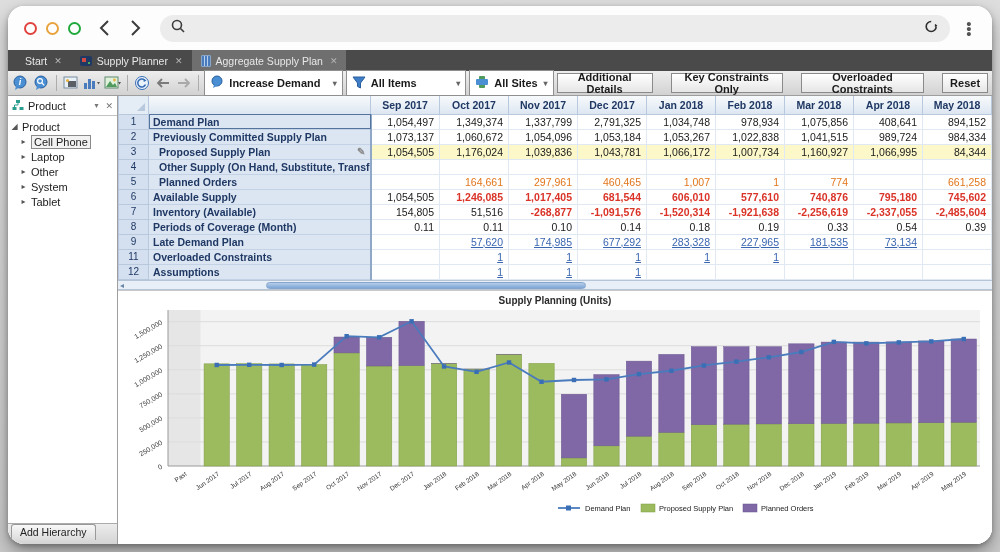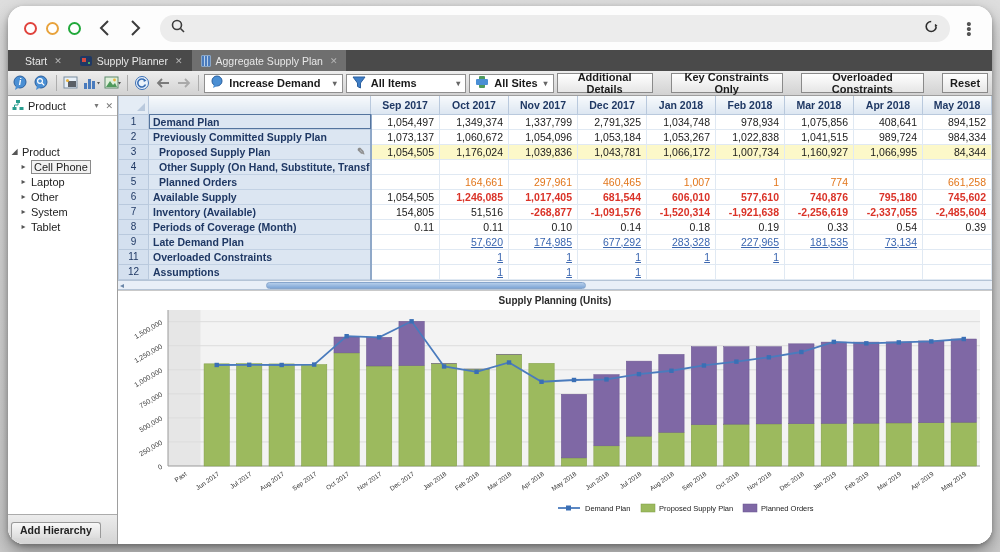--- a/index.html
+++ b/index.html
@@ -28,37 +28,37 @@
   .ti-sp::after { content:""; position:absolute; left:2px; top:2px; width:4px; height:4px; background:#d64b3f;
     box-shadow:5px 3px 0 -1px #4faa5a; }
   .ti-ag { width:10px; height:12px; background:repeating-linear-gradient(90deg,#4a7bbd 0 2px,#b9d0ea 2px 3px);
     border:1px solid #8aa6c6; border-radius:1px; }
 
   
   .toolbar { height:25px; background:linear-gradient(#ededed,#d2d2d2); border-bottom:1px solid #9e9e9e;
     display:flex; align-items:center; padding:0 4px; gap:3px; font-size:11px; }
   .tbtn { width:20px; height:20px; display:flex; align-items:center; justify-content:center; }
   .sep { width:1px; height:16px; background:#adadad; margin:0 2px; }
-  .combo { display:flex; align-items:center; background:#fff; border:1px solid #8f8f8f; height:19px;
+  .combo { display:flex; align-items:center; background:#fff; border:1px solid #8f8f8f; height:26px;
     padding:4px 5px; gap:5px; font-weight:bold; color:#1a1a1a; }
   .carr { color:#666; font-size:8px; margin-left:auto; }
   .pushbtn { background:linear-gradient(#ffffff,#e6e6e6); border:1px solid #8a8a8a; height:20px;
     padding:0 7px; font-weight:bold; font-size:11px; color:#1a1a1a; display:flex; align-items:center; }
 
   
   .content { display:flex; height:448px; background:#fff; }
-  .sidebar { width:110px; min-width:110px; border-right:1px solid #9e9e9e; display:flex; flex-direction:column; font-size:11px;gap:25px; }
+  .sidebar { width:110px; min-width:110px; border-right:1px solid #9e9e9e; display:flex; flex-direction:column; font-size:11px; }
   .sb-head { height:20px; display:flex; align-items:center; gap:4px; padding:0 4px; border-bottom:1px solid #c4c4c4; color:#222; }
   .sb-ctrl { margin-left:auto; color:#777; font-size:8px; } .sb-x { color:#777; font-size:9px; margin-left:3px; }
   .tree { flex:1; padding-top:3px; }
   .titem { display:flex; align-items:center; gap:4px; height:15px; color:#222; }
   .texp { color:#555; font-size:8px; width:7px; text-align:center; }
   .tlabel.selected { border:1px solid #8a8a8a; background:#f2f2f2; padding:0 2px; }
-  .sb-foot { height:30px; background:linear-gradient(#ececec,#d4d4d4); border-top:1px solid #ababab;
-    display:flex; align-items:center; padding-left:3px;font-weight:bold; }
+  .sb-foot { height:21px; background:linear-gradient(#ececec,#d4d4d4); border-top:1px solid #ababab;
+    display:flex; align-items:flex-start; padding-left:3px; }
   .addh { background:linear-gradient(#f8f8f8,#dcdcdc); border:1px solid #999; border-bottom:none;
     border-radius:3px 3px 0 0; font-size:10.5px; color:#222; padding:1px 8px 2px; }
 
   .main { flex:1; min-width:0; display:flex; flex-direction:column; }
 
   
   table { border-collapse:collapse; table-layout:fixed; width:100%; font-size:10.5px; }
   thead th { height:18px; background:linear-gradient(#f7fafc,#dce6f1); color:#1f3864; font-weight:bold;
     border:1px solid #b9c9dd; border-top:none; }
   th.corner { background:#e4ecf5; position:relative; }

